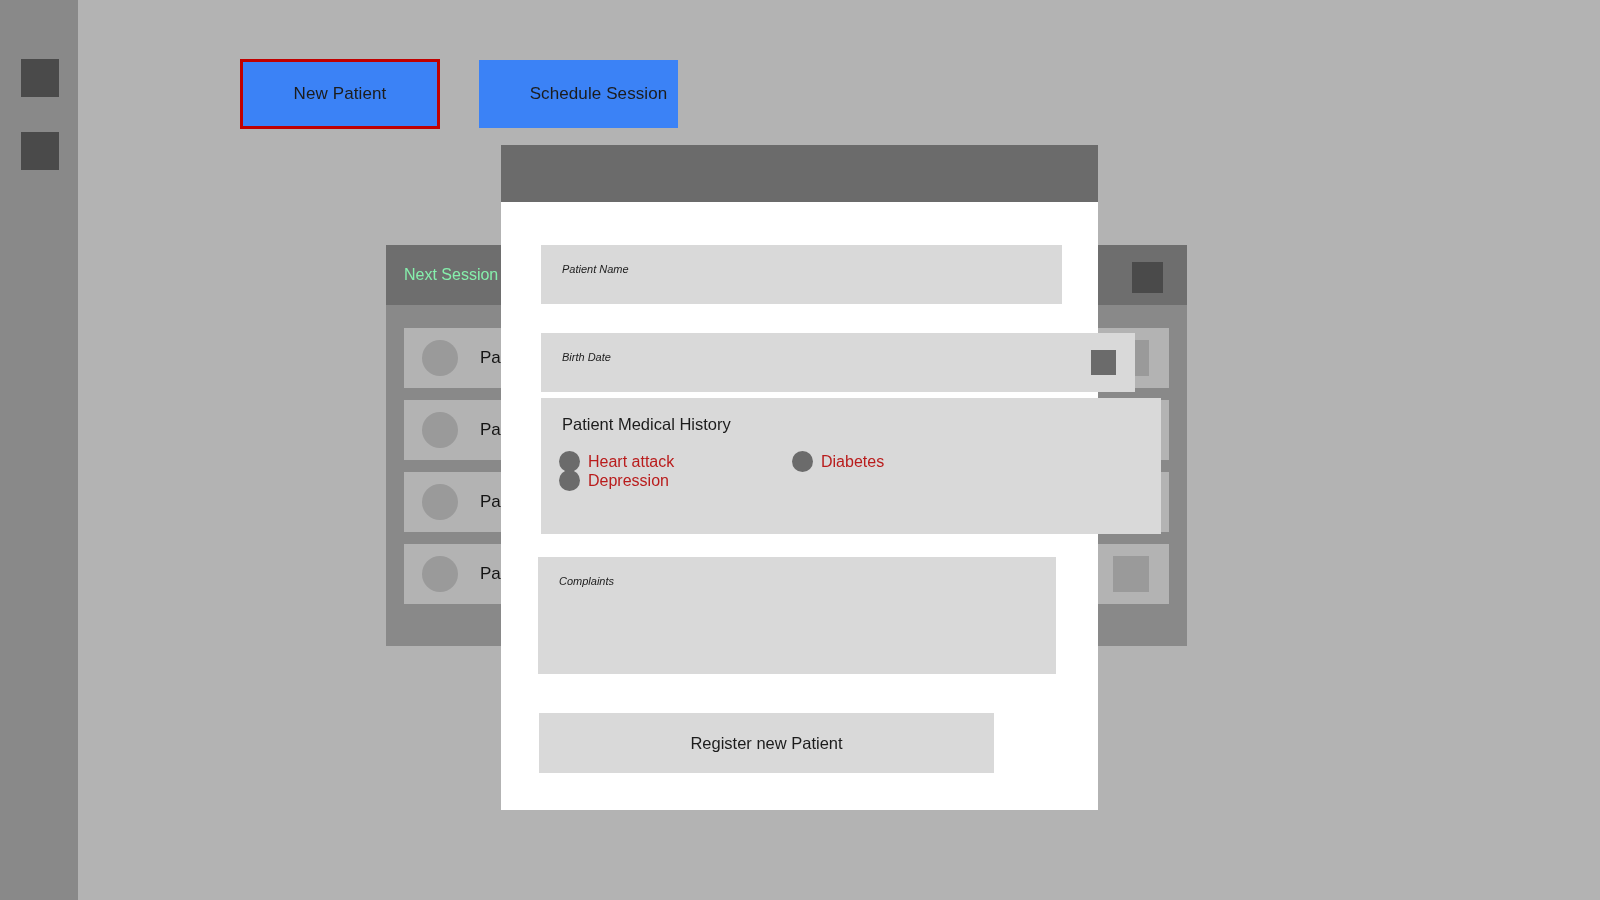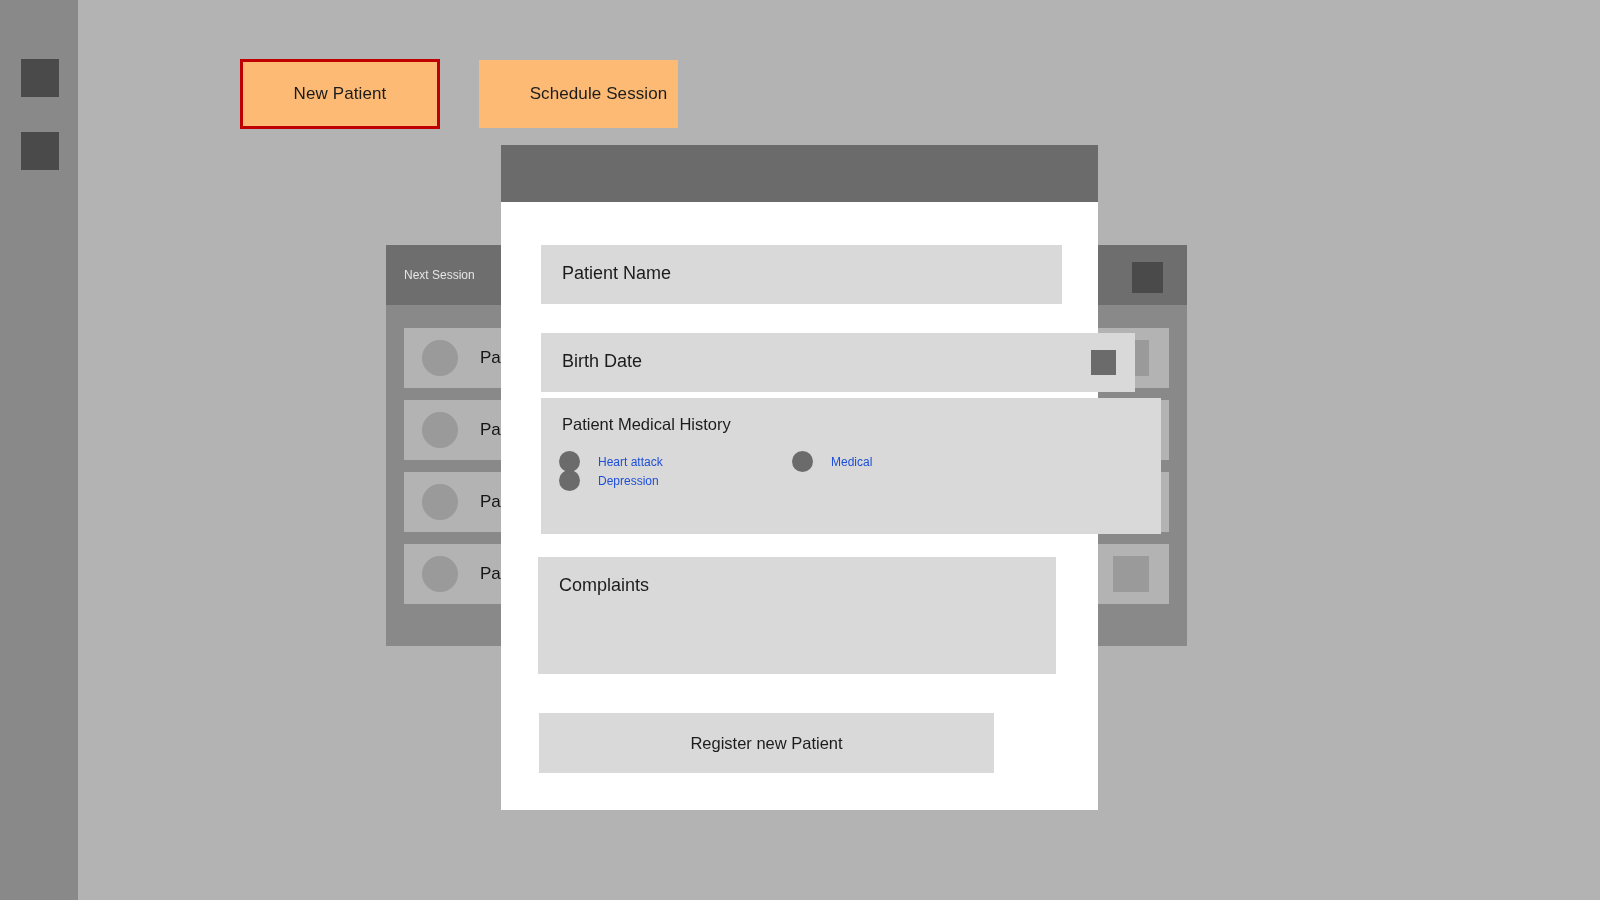--- a/index.html
+++ b/index.html
@@ -20,21 +20,21 @@
     position: absolute; left: 21px;
     width: 38px; height: 38px;
     background: #4a4a4a;
   }
   #side-icon-1 { top: 59px; }
   #side-icon-2 { top: 132px; }
 
   
   .top-btn {
     position: absolute;
-    background: #fdba74;
+    background: #3b82f6;
     display: flex; align-items: center; justify-content: center;
     font-size: 17px; color: #1c1c1c;
     letter-spacing: .1px;
   }
   #btn-new-patient {
     left: 240px; top: 59px; width: 200px; height: 70px;
     border: 3px solid #c00000;
   }
   #btn-schedule-session {
     left: 479px; top: 60px; width: 199px; height: 68px; padding-left: 40px;
@@ -48,21 +48,21 @@
     background: #898989;
   }
   #next-session-header {
     position: absolute; left: 0; top: 0;
     width: 801px; height: 60px;
     background: #6e6e6e;
     display: flex; align-items: center;
   }
   #next-session-title {
     margin-left: 18px;
-    font-size: 12px; color: #e5e5e5;
+    font-size: 16px; color: #86efac;
   }
   #panel-header-action {
     position: absolute; right: 24px; top: 17px;
     width: 31px; height: 31px;
     background: #4a4a4a;
   }
   .session-row {
     position: absolute; left: 18px;
     width: 765px; height: 60px;
     background: #b3b3b3;
@@ -101,21 +101,21 @@
     width: 597px; height: 57px;
     background: #6b6b6b;
   }
 
   .field {
     position: absolute;
     background: #d9d9d9;
   }
   .field-label {
     position: absolute; left: 21px; top: 18px;
-    font-size: 18px; color: #1c1c1c;
+    font-size: 11px; color: #1c1c1c; font-style: italic;
   }
 
   #field-patient-name { left: 40px; top: 100px; width: 521px; height: 59px; }
   #field-birth-date   { left: 40px; top: 188px; width: 594px; height: 59px; }
   #birth-date-icon {
     position: absolute; right: 19px; top: 17px;
     width: 25px; height: 25px;
     background: #6b6b6b;
   }
 
@@ -131,22 +131,22 @@
   #radio-heart-attack { left: 18px; top: 53px; }
   #radio-diabetes     { left: 251px; top: 53px; }
   #radio-depression   { left: 18px; top: 72px; }
   .radio-dot {
     width: 21px; height: 21px;
     border-radius: 50%;
     background: #6b6b6b;
     flex: 0 0 auto;
   }
   .radio-label {
-    margin-left: 18px;
-    font-size: 12px; color: #1d4ed8;
+    margin-left: 8px;
+    font-size: 16px; color: #b91c1c;
     white-space: nowrap;
   }
 
   #field-complaints { left: 37px; top: 412px; width: 518px; height: 117px; }
   #btn-register {
     position: absolute;
     left: 38px; top: 568px; width: 455px; height: 60px;
     background: #d9d9d9;
     display: flex; align-items: center; justify-content: center;
     font-size: 16.5px; color: #1c1c1c;
@@ -217,21 +217,21 @@
   <div class="field" id="field-medical-history">
     <span id="medical-history-title">Patient Medical History</span>
 
     <div class="radio-option" id="radio-heart-attack">
       <span class="radio-dot"></span>
       <span class="radio-label">Heart attack</span>
     </div>
 
     <div class="radio-option" id="radio-diabetes">
       <span class="radio-dot"></span>
-      <span class="radio-label">Medical</span>
+      <span class="radio-label">Diabetes</span>
     </div>
 
     <div class="radio-option" id="radio-depression">
       <span class="radio-dot"></span>
       <span class="radio-label">Depression</span>
     </div>
   </div>
 
   <div class="field" id="field-complaints">
     <span class="field-label">Complaints</span>

